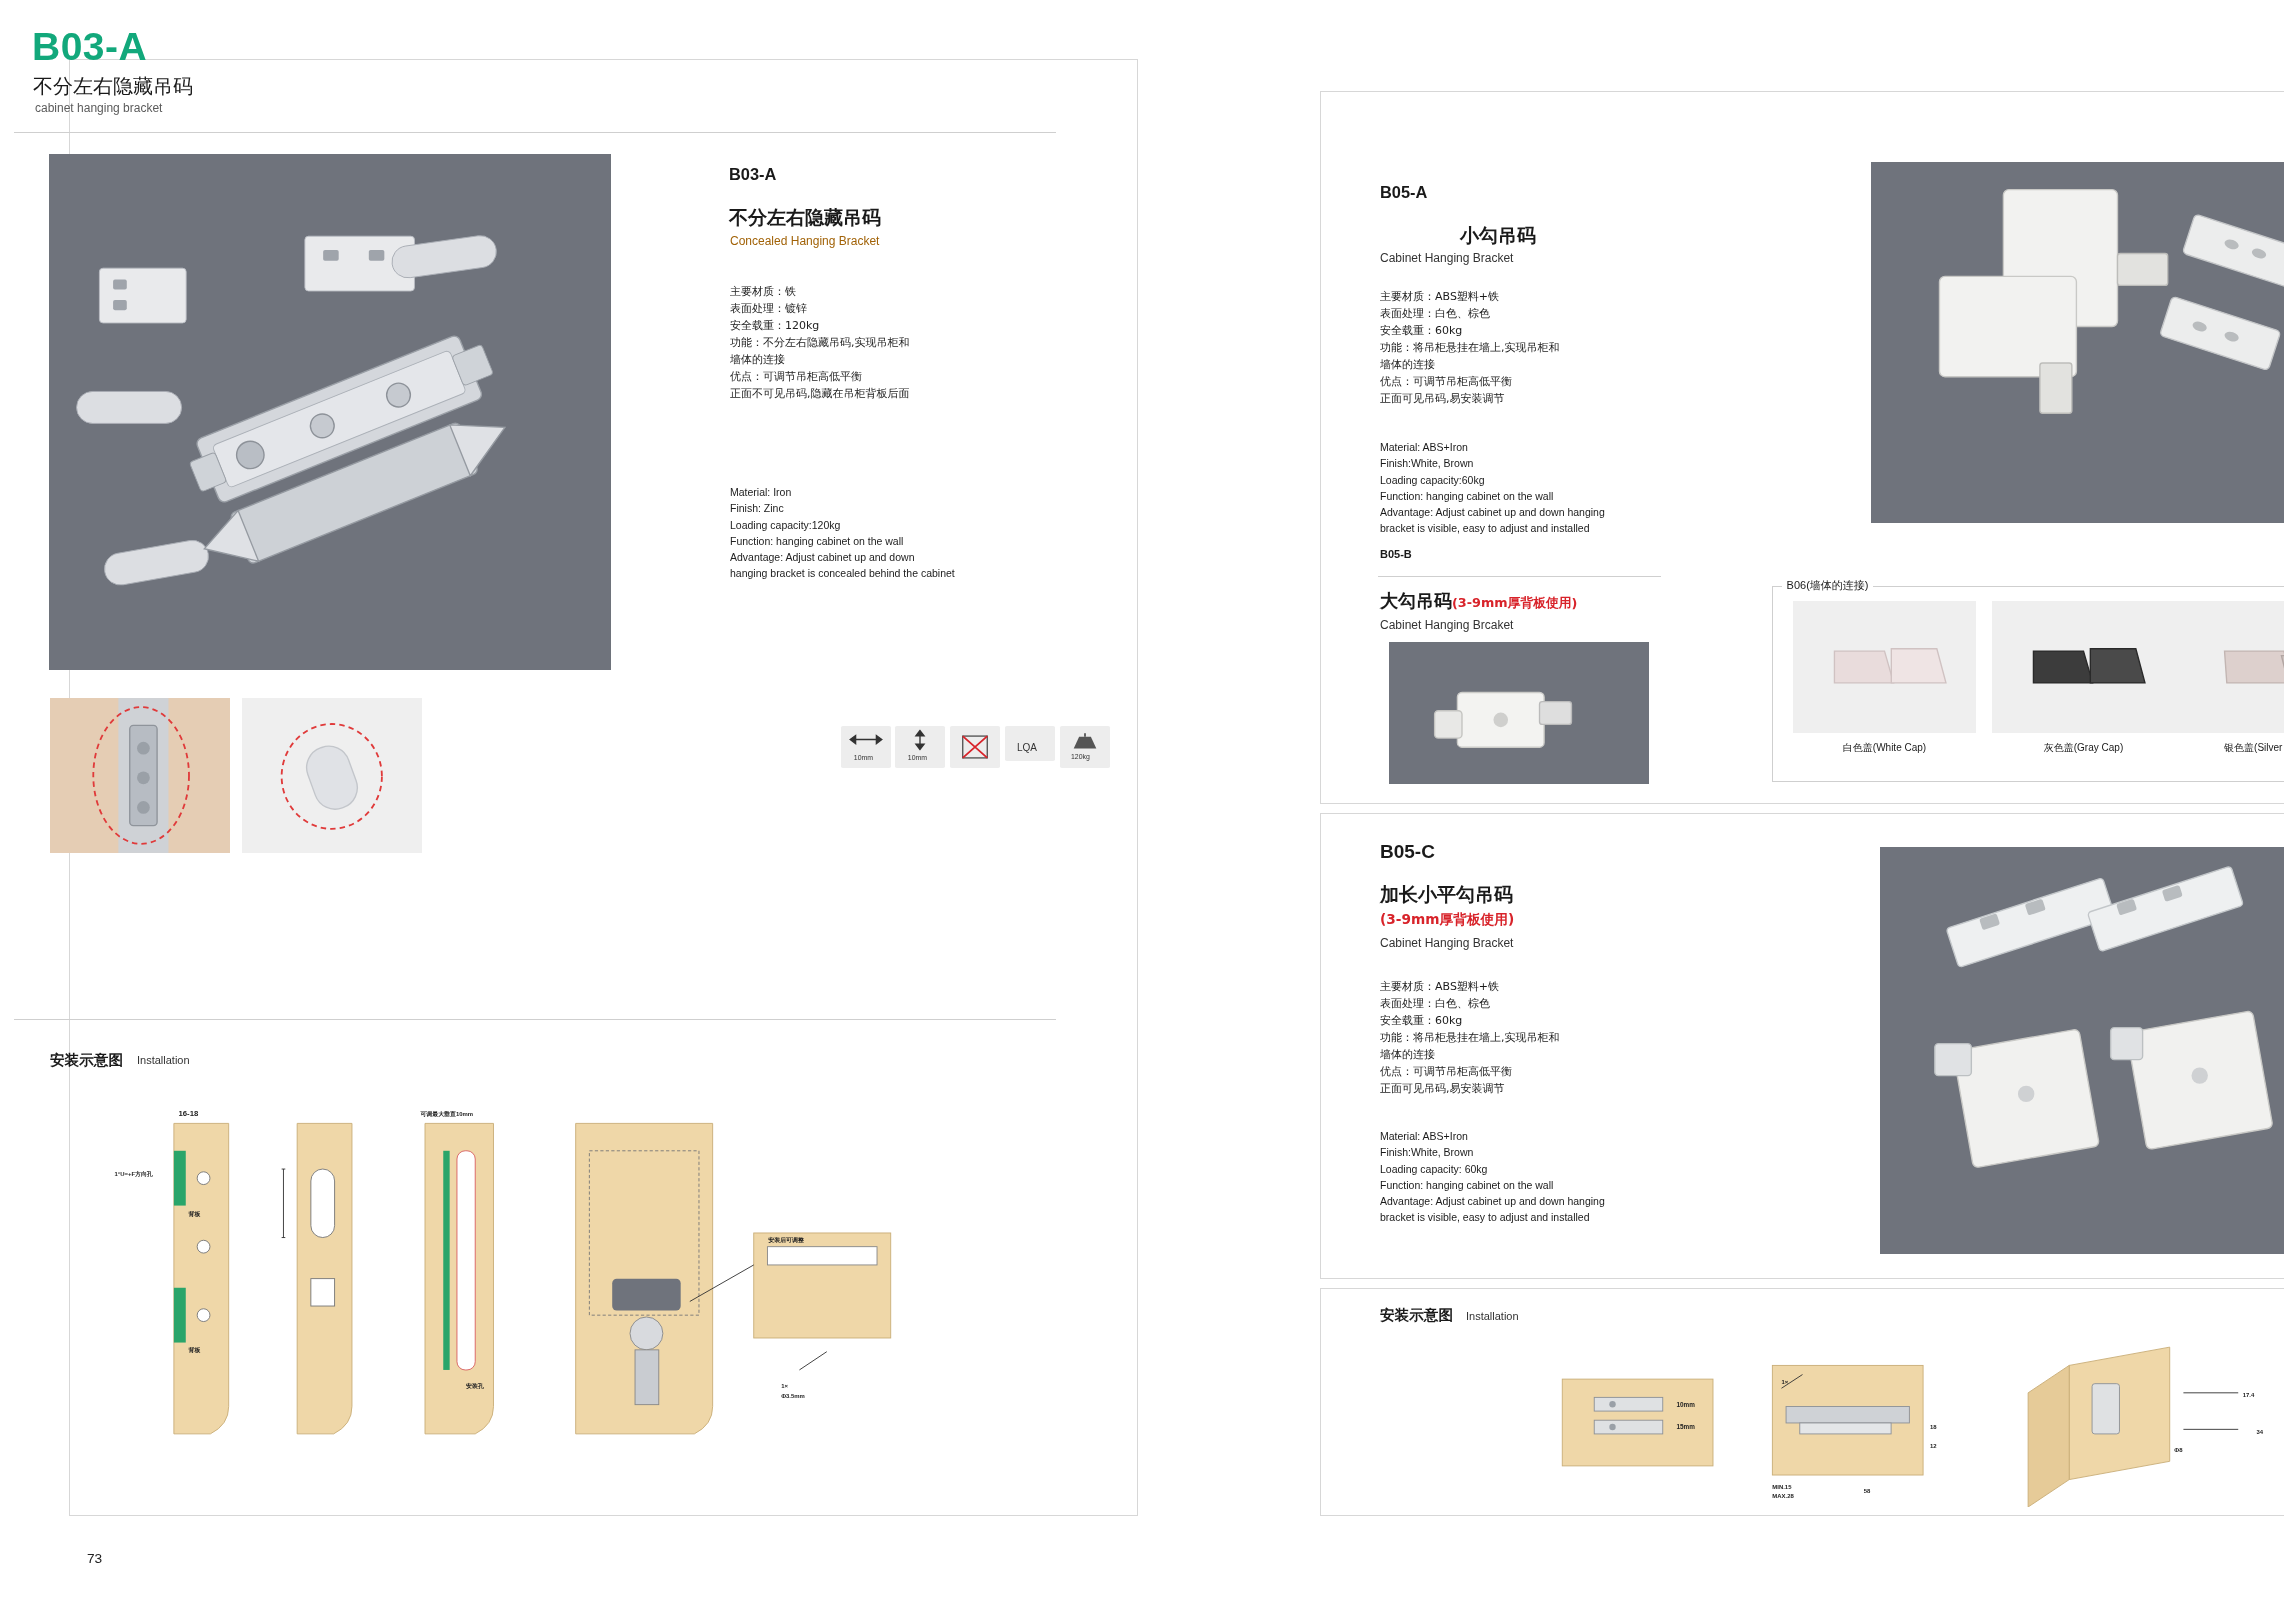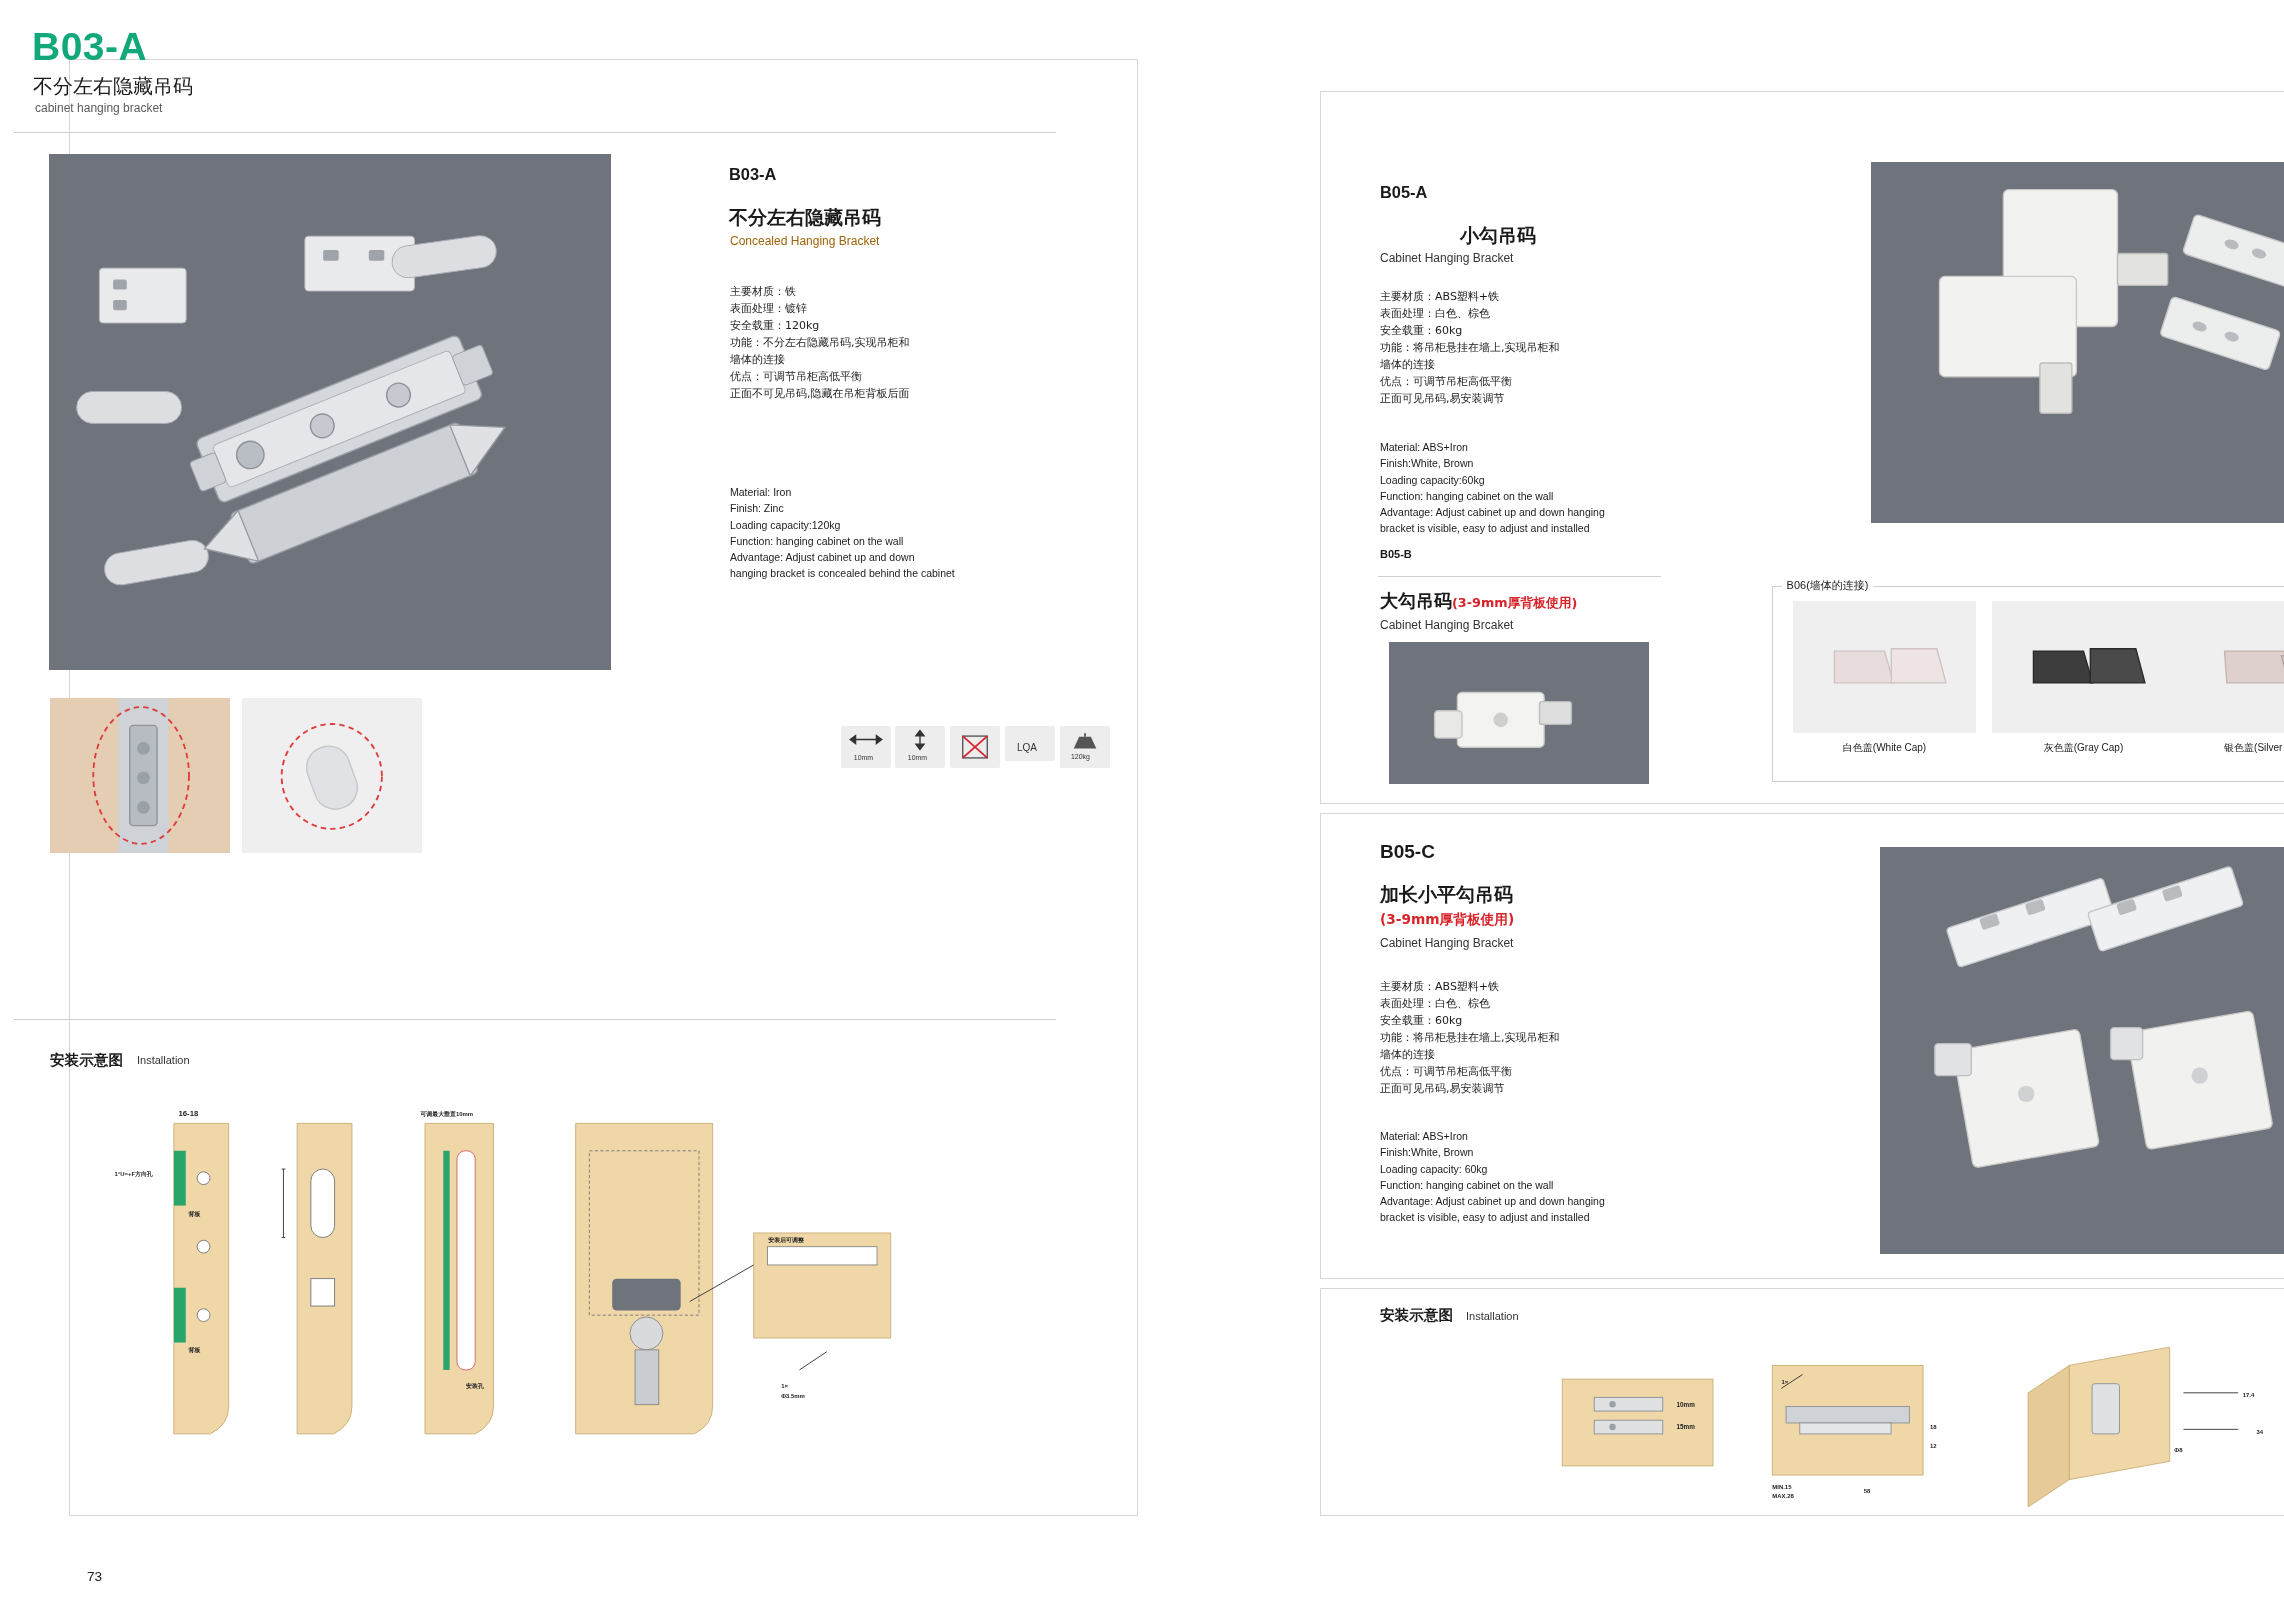--- a/index.html
+++ b/index.html
@@ -5,21 +5,21 @@
   html,body{margin:0;padding:0;background:#ffffff;}
   body{font-family:"Liberation Sans", sans-serif;color:#1a1a1a;}
   .page{position:relative;width:2482px;height:1618px;background:#ffffff;overflow:hidden;}
 
   
   .panel{position:absolute;background:#fff;border:0.9px solid #d7d7d7;box-sizing:border-box;}
   .hr{position:absolute;background:#cfcfcf;height:0.9px;}
   .photo{position:absolute;background:#6f737c;box-sizing:border-box;font-weight:bold;}
   .cn{font-family:"DejaVu Sans", sans-serif;}
   .txt{position:absolute;white-space:pre-wrap;line-height:1.55;}
-  .pgnum{position:absolute;font-size:13.7px;color:#222;margin-top:18px;}
+  .pgnum{position:absolute;font-size:13.7px;color:#222;}
 
   
   #left-page{left:69px;top:59px;width:1069px;height:1457px;}
   #title-code{position:absolute;left:32px;top:25px;font-size:39px;font-weight:bold;color:#12a87b;letter-spacing:0.5px;}
   #title-cn{position:absolute;left:33px;top:73px;font-size:20px;color:#1a1a1a;}
   #title-en{position:absolute;left:35px;top:101px;font-size:12px;color:#5b5b5b;}
 
   #l-hr1{left:13.7px;top:132px;width:1042px;}
   #l-hr2{left:13.7px;top:1019px;width:1042px;}
 

